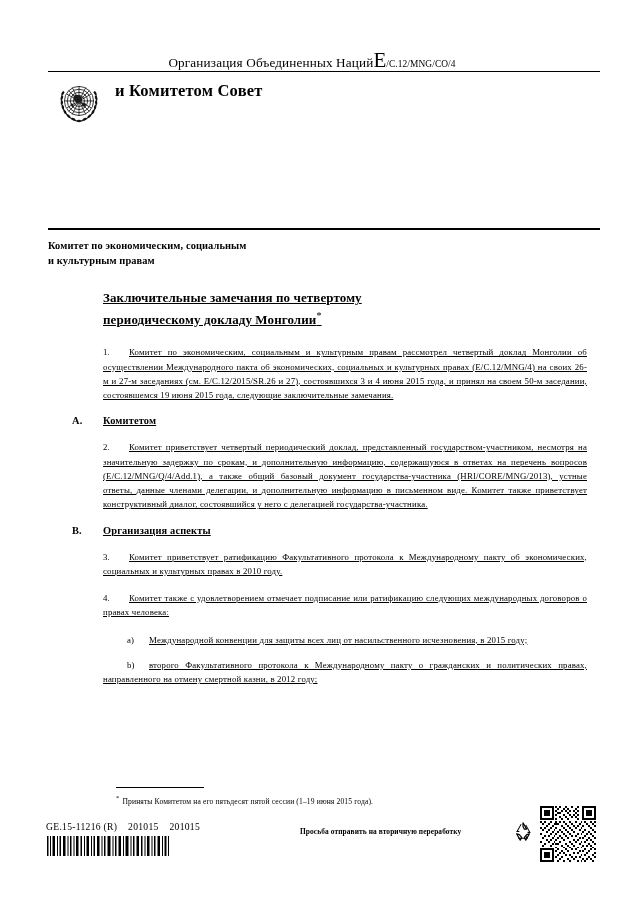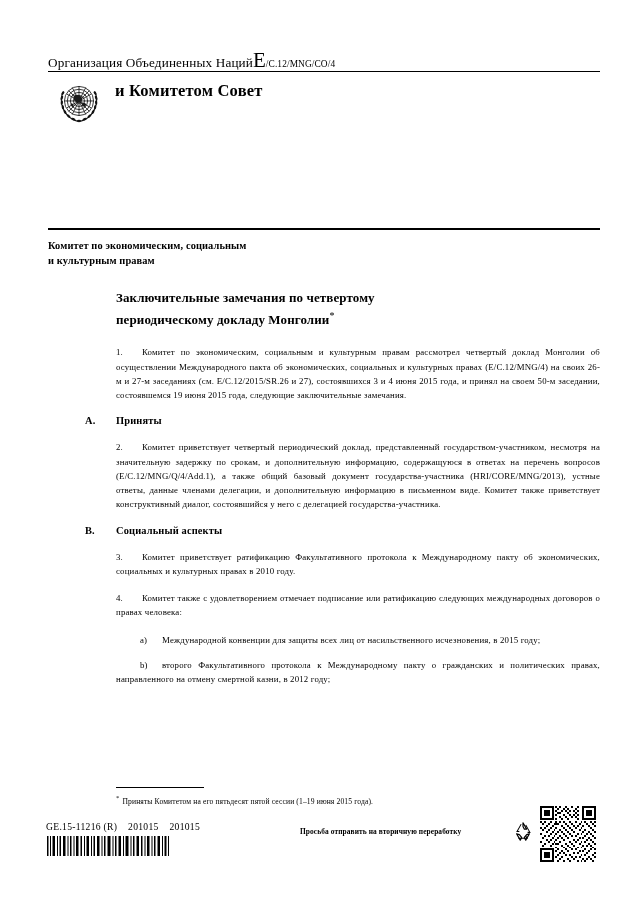--- a/index.html
+++ b/index.html
@@ -18,26 +18,26 @@
   .page {
     position: absolute;
     left: 0; top: 0;
     width: 640px;
     height: 905px;
   }
 
   
   .hdr-org-row {
     position: absolute;
-    left: 48px;
+    left: 36px;
     top: 50px;
     width: 552px;
     display: flex;
     align-items: baseline;
-    justify-content: flex-start;
+    justify-content: center;
   }
   .hdr-org {
     font-size: 13.2px;
     letter-spacing: 0.15px;
     white-space: nowrap;
   }
   .hdr-symbol {
     white-space: nowrap;
     display: flex;
     align-items: baseline;
@@ -104,23 +104,24 @@
     width: 400px;
     font-size: 10.4px;
     font-weight: bold;
     line-height: 1.45;
     letter-spacing: 0.1px;
   }
 
   
   .body-col {
     position: absolute;
-    left: 116px;
+    left: 103px;
     top: 288px;
     width: 484px;
+    text-decoration: underline;
   }
   .doc-title {
     font-size: 13px;
     font-weight: bold;
     line-height: 1.5;
     letter-spacing: 0.1px;
     margin: 0 0 16px 0;
   }
   .doc-title .star {
     font-size: 10px;
@@ -305,28 +306,28 @@
 
     <div class="doc-title">
       <span>Заключительные замечания по четвертому</span><br>
       <span>периодическому докладу Монголии</span><span class="star">*</span>
     </div>
 
     <p class="para"><span class="num">1.</span><span>Комитет по экономическим, социальным и культурным правам рассмотрел четвертый доклад Монголии об осуществлении Международного пакта об экономических, социальных и культурных правах (E/C.12/MNG/4) на своих 26-м и 27-м заседаниях (см. E/C.12/2015/SR.26 и 27), состоявшихся 3 и 4 июня 2015 года, и принял на своем 50-м заседании, состоявшемся 19 июня 2015 года, следующие заключительные замечания.</span></p>
 
     <div class="section-head">
       <span class="sec-letter">A.</span>
-      <span>Приняты</span>
+      <span>Комитетом</span>
     </div>
 
     <p class="para"><span class="num">2.</span><span>Комитет приветствует четвертый периодический доклад, представленный государством-участником, несмотря на значительную задержку по срокам, и дополнительную информацию, содержащуюся в ответах на перечень вопросов (E/C.12/MNG/Q/4/Add.1), а также общий базовый документ государства-участника (HRI/CORE/MNG/2013), устные ответы, данные членами делегации, и дополнительную информацию в письменном виде. Комитет также приветствует конструктивный диалог, состоявшийся у него с делегацией государства-участника.</span></p>
 
     <div class="section-head">
       <span class="sec-letter">B.</span>
-      <span>Социальный аспекты</span>
+      <span>Организация аспекты</span>
     </div>
 
     <p class="para"><span class="num">3.</span><span>Комитет приветствует ратификацию Факультативного протокола к Международному пакту об экономических, социальных и культурных правах в 2010 году.</span></p>
 
     <p class="para"><span class="num">4.</span><span>Комитет также с удовлетворением отмечает подписание или ратификацию следующих международных договоров о правах человека:</span></p>
 
     <p class="sub"><span class="lbl">a)</span><span>Международной конвенции для защиты всех лиц от насильственного исчезновения, в 2015 году;</span></p>
 
     <p class="sub"><span class="lbl">b)</span><span>второго Факультативного протокола к Международному пакту о гражданских и политических правах, направленного на отмену смертной казни, в 2012 году;</span></p>
 

